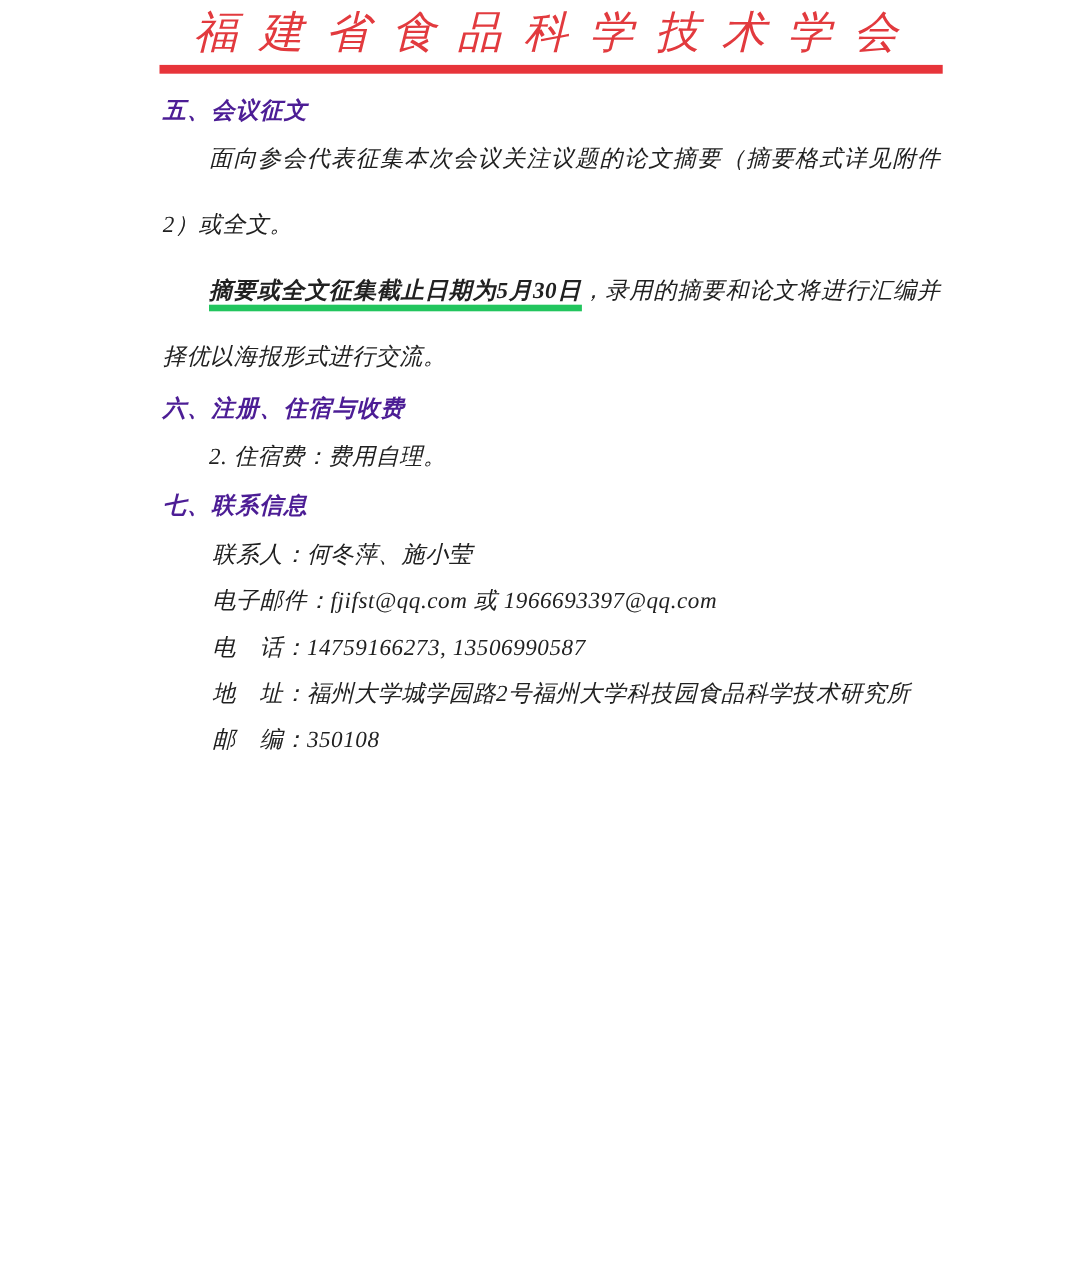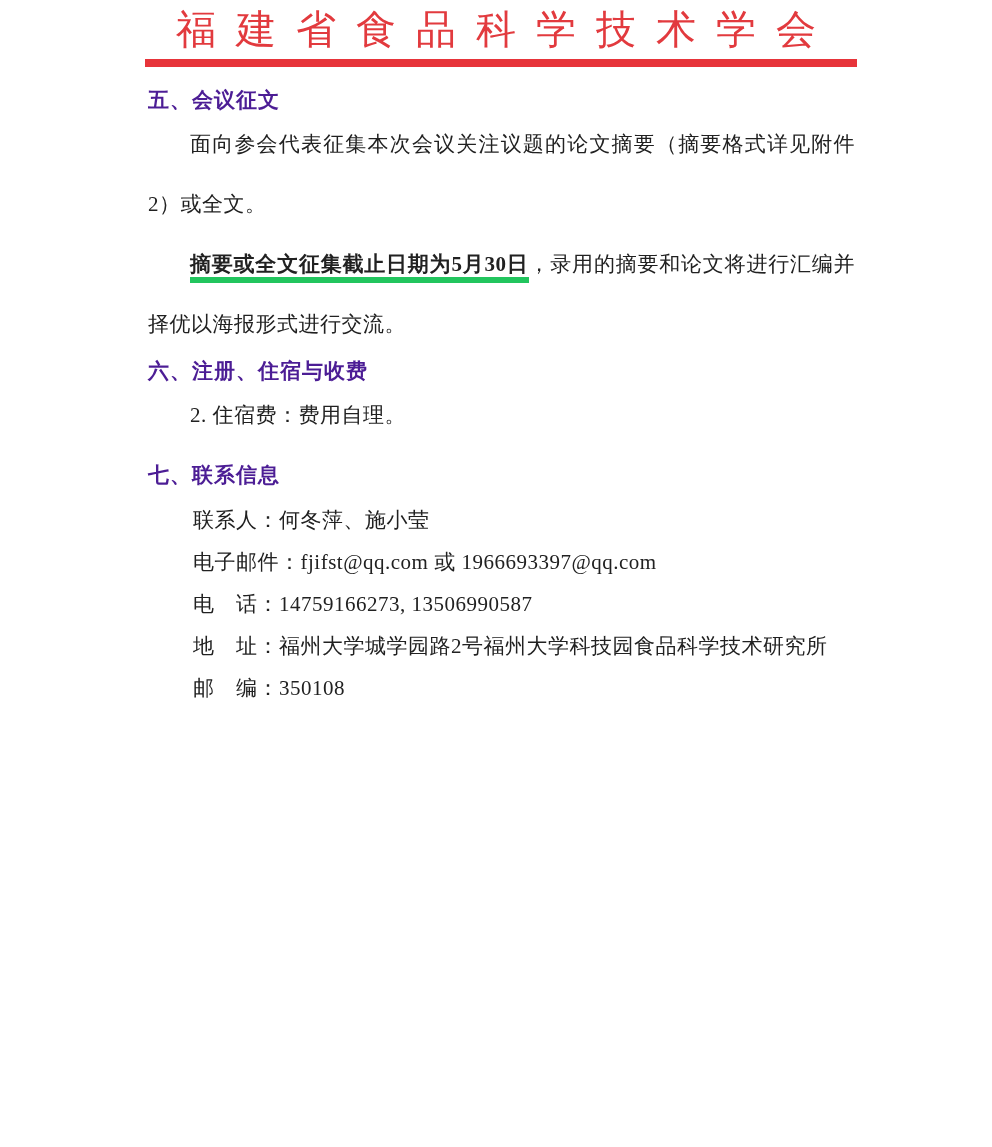--- a/index.html
+++ b/index.html
@@ -3,20 +3,21 @@
 <meta charset="utf-8">
 <style>
   html,body{margin:0;padding:0;background:#ffffff;}
   .page{
     position:relative;
     width:992px;height:809px;
     background:#ffffff;
     overflow:hidden;
     font-family:"Liberation Serif","DejaVu Serif",serif;
     color:#212121;
+    font-style:italic;
   }
   
   .header-title{
     margin:0;
     padding-top:8px;
     padding-left:20px;
     text-align:center;
     font-size:40px;
     line-height:44px;
     font-weight:400;
@@ -33,21 +34,21 @@
   .content{padding:0 137px 0 148px;}
   .sec-heading{
     font-size:21px;
     font-weight:bold;
     line-height:28px;
     color:#4c1d95;
     letter-spacing:1px;
   }
   .h5{margin-top:19px;}
   .h6{margin-top:3px;}
-  .h7{margin-top:16px;}
+  .h7{margin-top:0;}
   p.body{
     margin:0;
     font-size:21px;
     line-height:60px;
     text-align:justify;
     text-indent:42px;
     letter-spacing:0.5px;
   }
   .p5a{margin-top:8px;}
   .p6a{margin-top:12px;}

